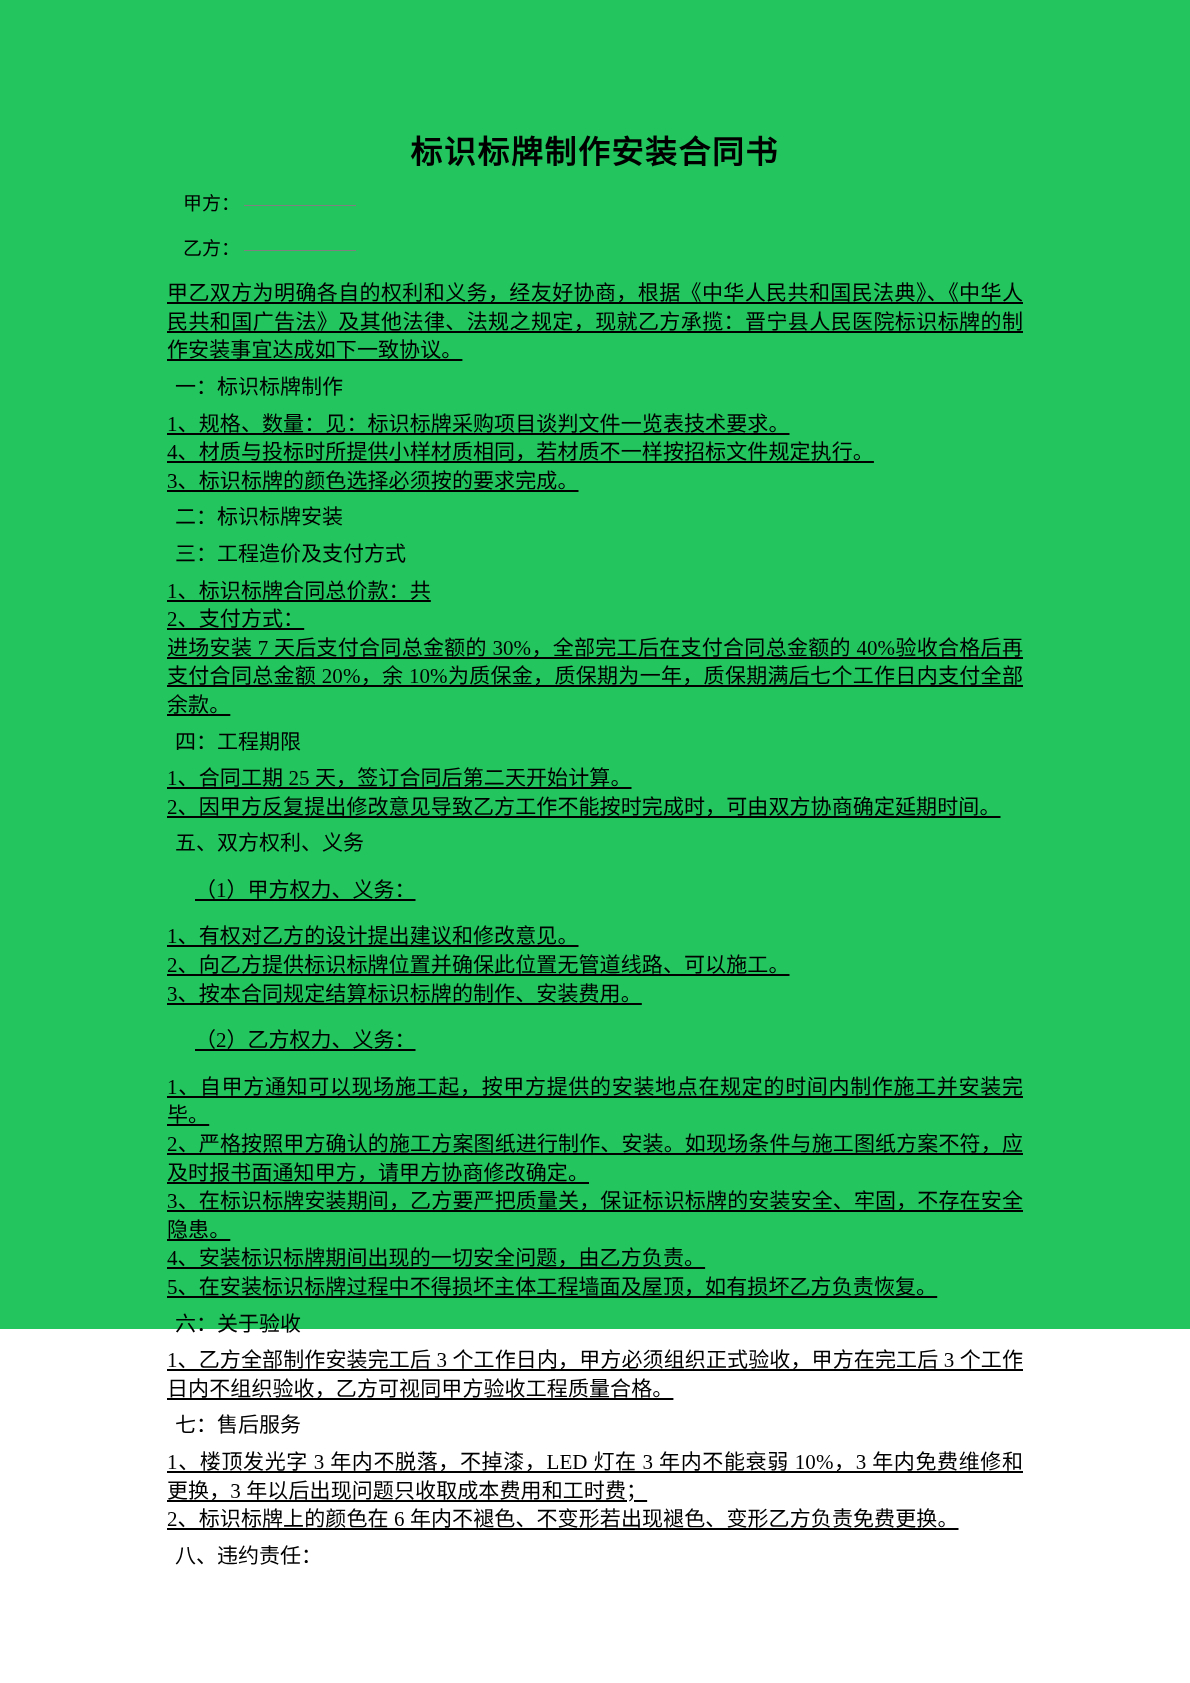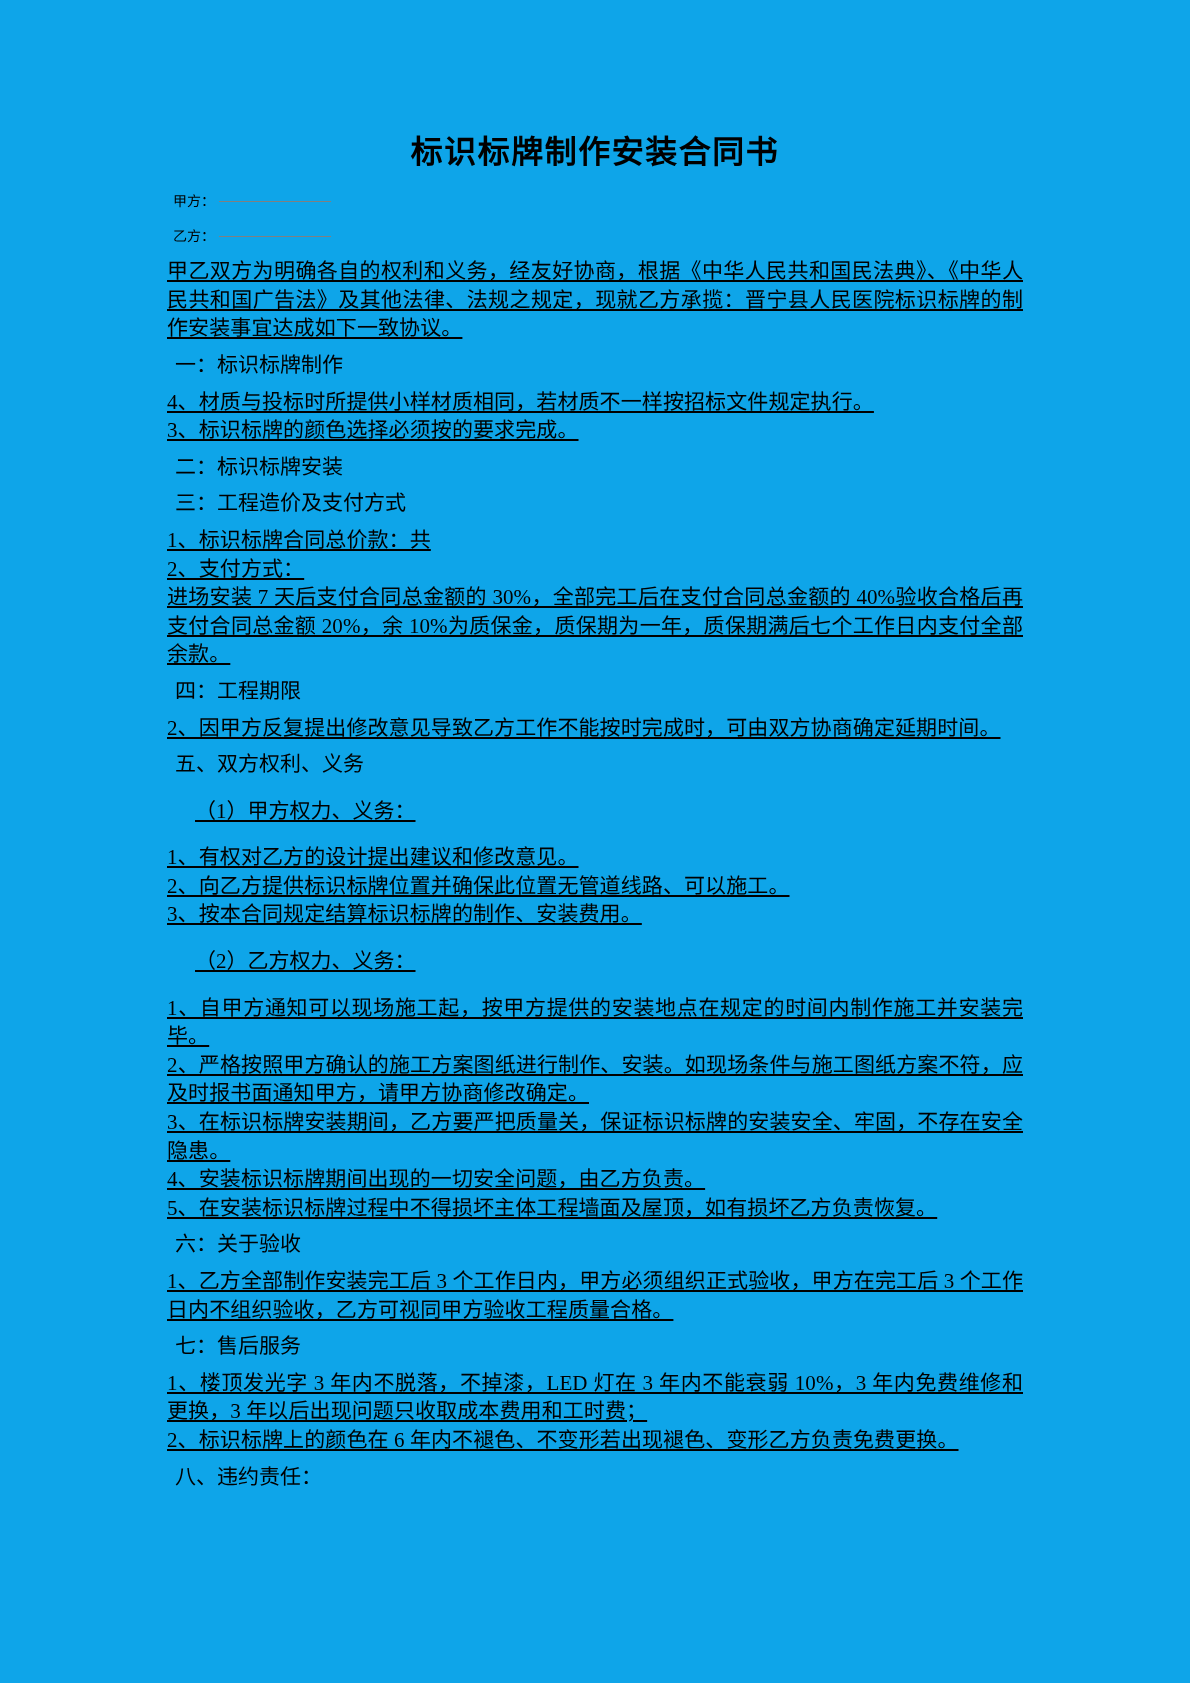--- a/index.html
+++ b/index.html
@@ -11,22 +11,22 @@
   body {
     width: 1190px;
     height: 1683px;
     font-family: "Liberation Serif", "DejaVu Serif", serif;
     color: #000000;
     -webkit-font-smoothing: antialiased;
   }
   .page {
     position: relative;
     width: 1190px;
-    height: 1683px;
-    background: #0ea5e9;
+    height: 1329px;
+    background: #22c55e;
     box-sizing: border-box;
   }
   .doc-body {
     position: absolute;
     left: 167px;
     top: 130px;
     width: 856px;
   }
   .doc-title {
     text-align: center;
@@ -41,23 +41,23 @@
     font-size: 21px;
     line-height: 28.6px;
     text-align: justify;
     text-justify: inter-ideograph;
     margin: 0;
     letter-spacing: 0.1px;
     word-break: break-all;
     text-decoration: underline;
   }
   .party-line {
-    font-size: 14px;
+    font-size: 19px;
     line-height: 28.6px;
-    margin: 6px;
+    margin: 16px;
     white-space: nowrap;
   }
   .blank-rule {
     display: inline-block;
     width: 112px;
     border-bottom: 1.3px solid #808080;
     vertical-align: 4px;
     margin-left: 4px;
   }
   .heading {
@@ -81,31 +81,33 @@
 
     <h1 class="doc-title">标识标牌制作安装合同书</h1>
 
     <p class="party-line"><span>甲方：</span><span class="blank-rule"></span></p>
 
     <p class="party-line"><span>乙方：</span><span class="blank-rule"></span></p>
 
     <p class="para">甲乙双方为明确各自的权利和义务，经友好协商，根据《中华人民共和国民法典》、《中华人民共和国广告法》及其他法律、法规之规定，现就乙方承揽：晋宁县人民医院标识标牌的制作安装事宜达成如下一致协议。</p>
 
     <p class="heading">一：标识标牌制作</p>
+    <p class="para">1、规格、数量：见：标识标牌采购项目谈判文件一览表技术要求。</p>
     <p class="para">4、材质与投标时所提供小样材质相同，若材质不一样按招标文件规定执行。</p>
     <p class="para">3、标识标牌的颜色选择必须按的要求完成。</p>
 
     <p class="heading">二：标识标牌安装</p>
 
     <p class="heading">三：工程造价及支付方式</p>
     <p class="para">1、标识标牌合同总价款：共</p>
     <p class="para">2、支付方式：</p>
     <p class="para">进场安装 7 天后支付合同总金额的 30%，全部完工后在支付合同总金额的 40%验收合格后再支付合同总金额 20%，余 10%为质保金，质保期为一年，质保期满后七个工作日内支付全部余款。</p>
 
     <p class="heading">四：工程期限</p>
+    <p class="para">1、合同工期 25 天，签订合同后第二天开始计算。</p>
     <p class="para">2、因甲方反复提出修改意见导致乙方工作不能按时完成时，可由双方协商确定延期时间。</p>
 
     <p class="heading">五、双方权利、义务</p>
     <p class="subheading">（1）甲方权力、义务：</p>
     <p class="para">1、有权对乙方的设计提出建议和修改意见。</p>
     <p class="para">2、向乙方提供标识标牌位置并确保此位置无管道线路、可以施工。</p>
     <p class="para">3、按本合同规定结算标识标牌的制作、安装费用。</p>
     <p class="subheading">（2）乙方权力、义务：</p>
     <p class="para">1、自甲方通知可以现场施工起，按甲方提供的安装地点在规定的时间内制作施工并安装完毕。</p>
     <p class="para">2、严格按照甲方确认的施工方案图纸进行制作、安装。如现场条件与施工图纸方案不符，应及时报书面通知甲方，请甲方协商修改确定。</p>

